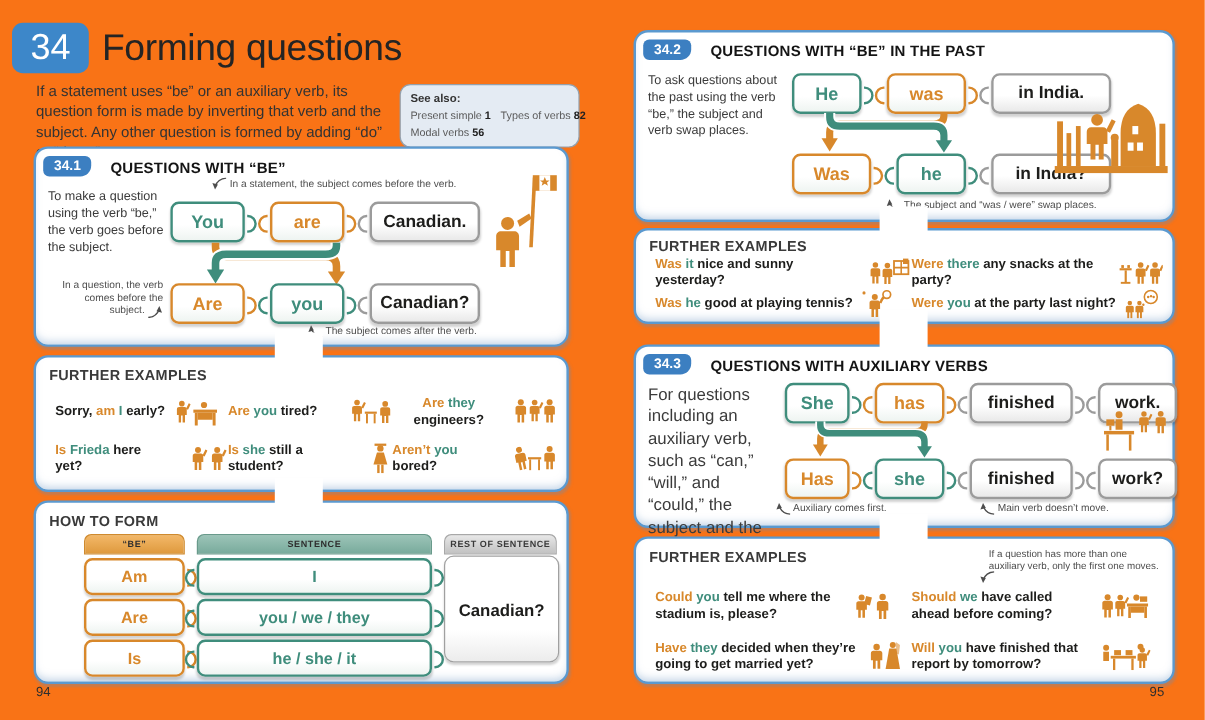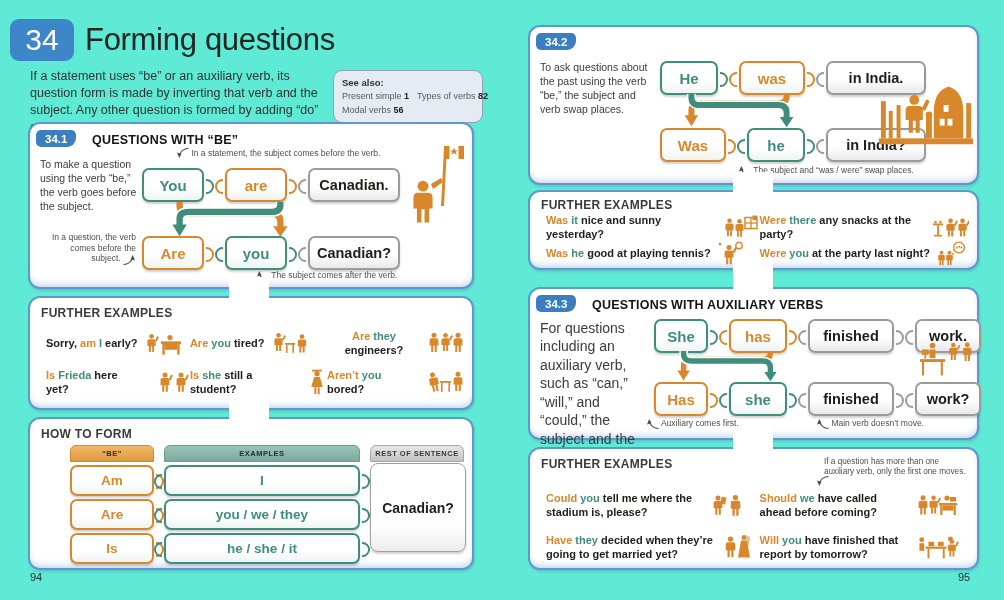--- a/index.html
+++ b/index.html
@@ -1,16 +1,16 @@
 <!DOCTYPE html>
 <html><head>
 <meta charset="utf-8">
 <style>
   html,body{margin:0;padding:0;}
-  .book{position:relative;width:1004px;height:600px;background:#5eead4;
+  .book{position:relative;width:1004px;height:600px;background:#f97316;
         font-family:"Liberation Sans",sans-serif;overflow:hidden;color:#1d1d1b;}
 
   
   .lesson-badge{position:absolute;left:10px;top:19px;width:64px;height:42px;background:#3d87c9;
     border-radius:9px;color:#fff;font-size:30px;font-weight:300;display:flex;align-items:center;justify-content:center;}
   .lesson-title{position:absolute;left:85px;top:22px;font-size:31px;font-weight:300;color:#242424;letter-spacing:-.3px;}
   .intro{position:absolute;left:30px;top:68px;width:300px;font-size:12.5px;line-height:1.36;color:#333;}
   .see-also{position:absolute;left:333px;top:70px;width:132px;border:1.5px solid #93a0ad;border-radius:9px;
     padding:5px 8px;font-size:9px;color:#5a5a5a;background:#e4ebf3;line-height:1.5;}
   .see-also .sa-label{font-weight:bold;color:#333;font-size:9.5px;display:block;}
@@ -166,21 +166,21 @@
     <div class="panel-title">FURTHER EXAMPLES</div>
     <div class="fe-row" style="top:27px;height:36px;">
       <div class="fe-cell" style="flex:1.05;">
         <span class="sent"><span class="w-d">Sorry, </span><span class="w-o">am</span><span class="w-d"> </span><span class="w-t">I</span><span class="w-d"> early?</span></span>
         <svg class="ficon" width="36" height="26" viewBox="0 0 36 24">
             <use href="#i-person-wave" x="0" y="1" width="14" height="22"></use>
             <circle cx="25" cy="6.5" r="2.6"></circle>
             <use href="#i-desk" x="16" y="10" width="20" height="14"></use>
           </svg>
       </div>
-      <div class="fe-cell" style="flex:1;">
+      <div class="fe-cell" style="flex:1;justify-content:space-between;">
         <span class="sent"><span class="w-o">Are</span><span class="w-t"> you</span><span class="w-d"> tired?</span></span>
         <svg class="ficon" width="36" height="26" viewBox="0 0 36 24">
             <use href="#i-person-wave" x="0" y="0" width="14" height="22"></use>
             <rect x="13" y="12" width="10" height="1.8"></rect>
             <rect x="14" y="13.8" width="1.6" height="8"></rect>
             <rect x="20.4" y="13.8" width="1.6" height="8"></rect>
             <use href="#i-person" x="24" y="3" width="12" height="19"></use>
           </svg>
       </div>
       <div class="fe-cell" style="flex:1;text-align:center;">
@@ -227,35 +227,36 @@
 
   <div class="panel" style="left:28px;top:417px;width:442px;height:149px;">
     <div class="panel-title">HOW TO FORM</div>
     <div class="ht-col" style="left:40px;top:26px;width:84px;">
       <div class="col-head ohead">“BE”</div>
       <div class="piece orange start tpiece">Am</div>
       <div class="piece orange start tpiece">Are</div>
       <div class="piece orange start tpiece">Is</div>
     </div>
     <div class="ht-col" style="left:134px;top:26px;width:196px;">
-      <div class="col-head thead">EXAMPLES</div>
+      <div class="col-head thead">SENTENCE</div>
       <div class="piece teal tpiece">I</div>
       <div class="piece teal tpiece">you / we / they</div>
       <div class="piece teal tpiece">he / she / it</div>
     </div>
     <div class="ht-col" style="left:340px;top:26px;width:94px;">
       <div class="col-head ghead">REST OF SENTENCE</div>
       <div class="rest-box">Canadian?</div>
     </div>
   </div>
 
   <div class="pagenum" style="left:30px;top:571px;">94</div>
 
   <div class="panel" style="left:528px;top:25px;width:447px;height:156px;">
     <div class="sec-badge">34.2</div>
+    <div class="sec-title">QUESTIONS WITH “BE” IN THE PAST</div>
     <div class="desc" style="left:10px;top:34px;width:112px;">To ask questions about the past using the verb “be,” the subject and verb swap places.</div>
 
     <div class="prow" style="left:130px;top:34px;">
       <div class="piece teal start" style="width:54px;">He</div>
       <div class="piece orange" style="width:62px;">was</div>
       <div class="piece plain end" style="width:96px;">in India.</div>
     </div>
 
     <svg class="swap" style="left:134px;top:67px;" width="150" height="34" viewBox="0 0 160 40">
       <path d="M136 0 v3 q0 8 -10 8 H34 q-10 0 -10 8 v8" fill="none" stroke="#d8882b" stroke-width="7"></path>

